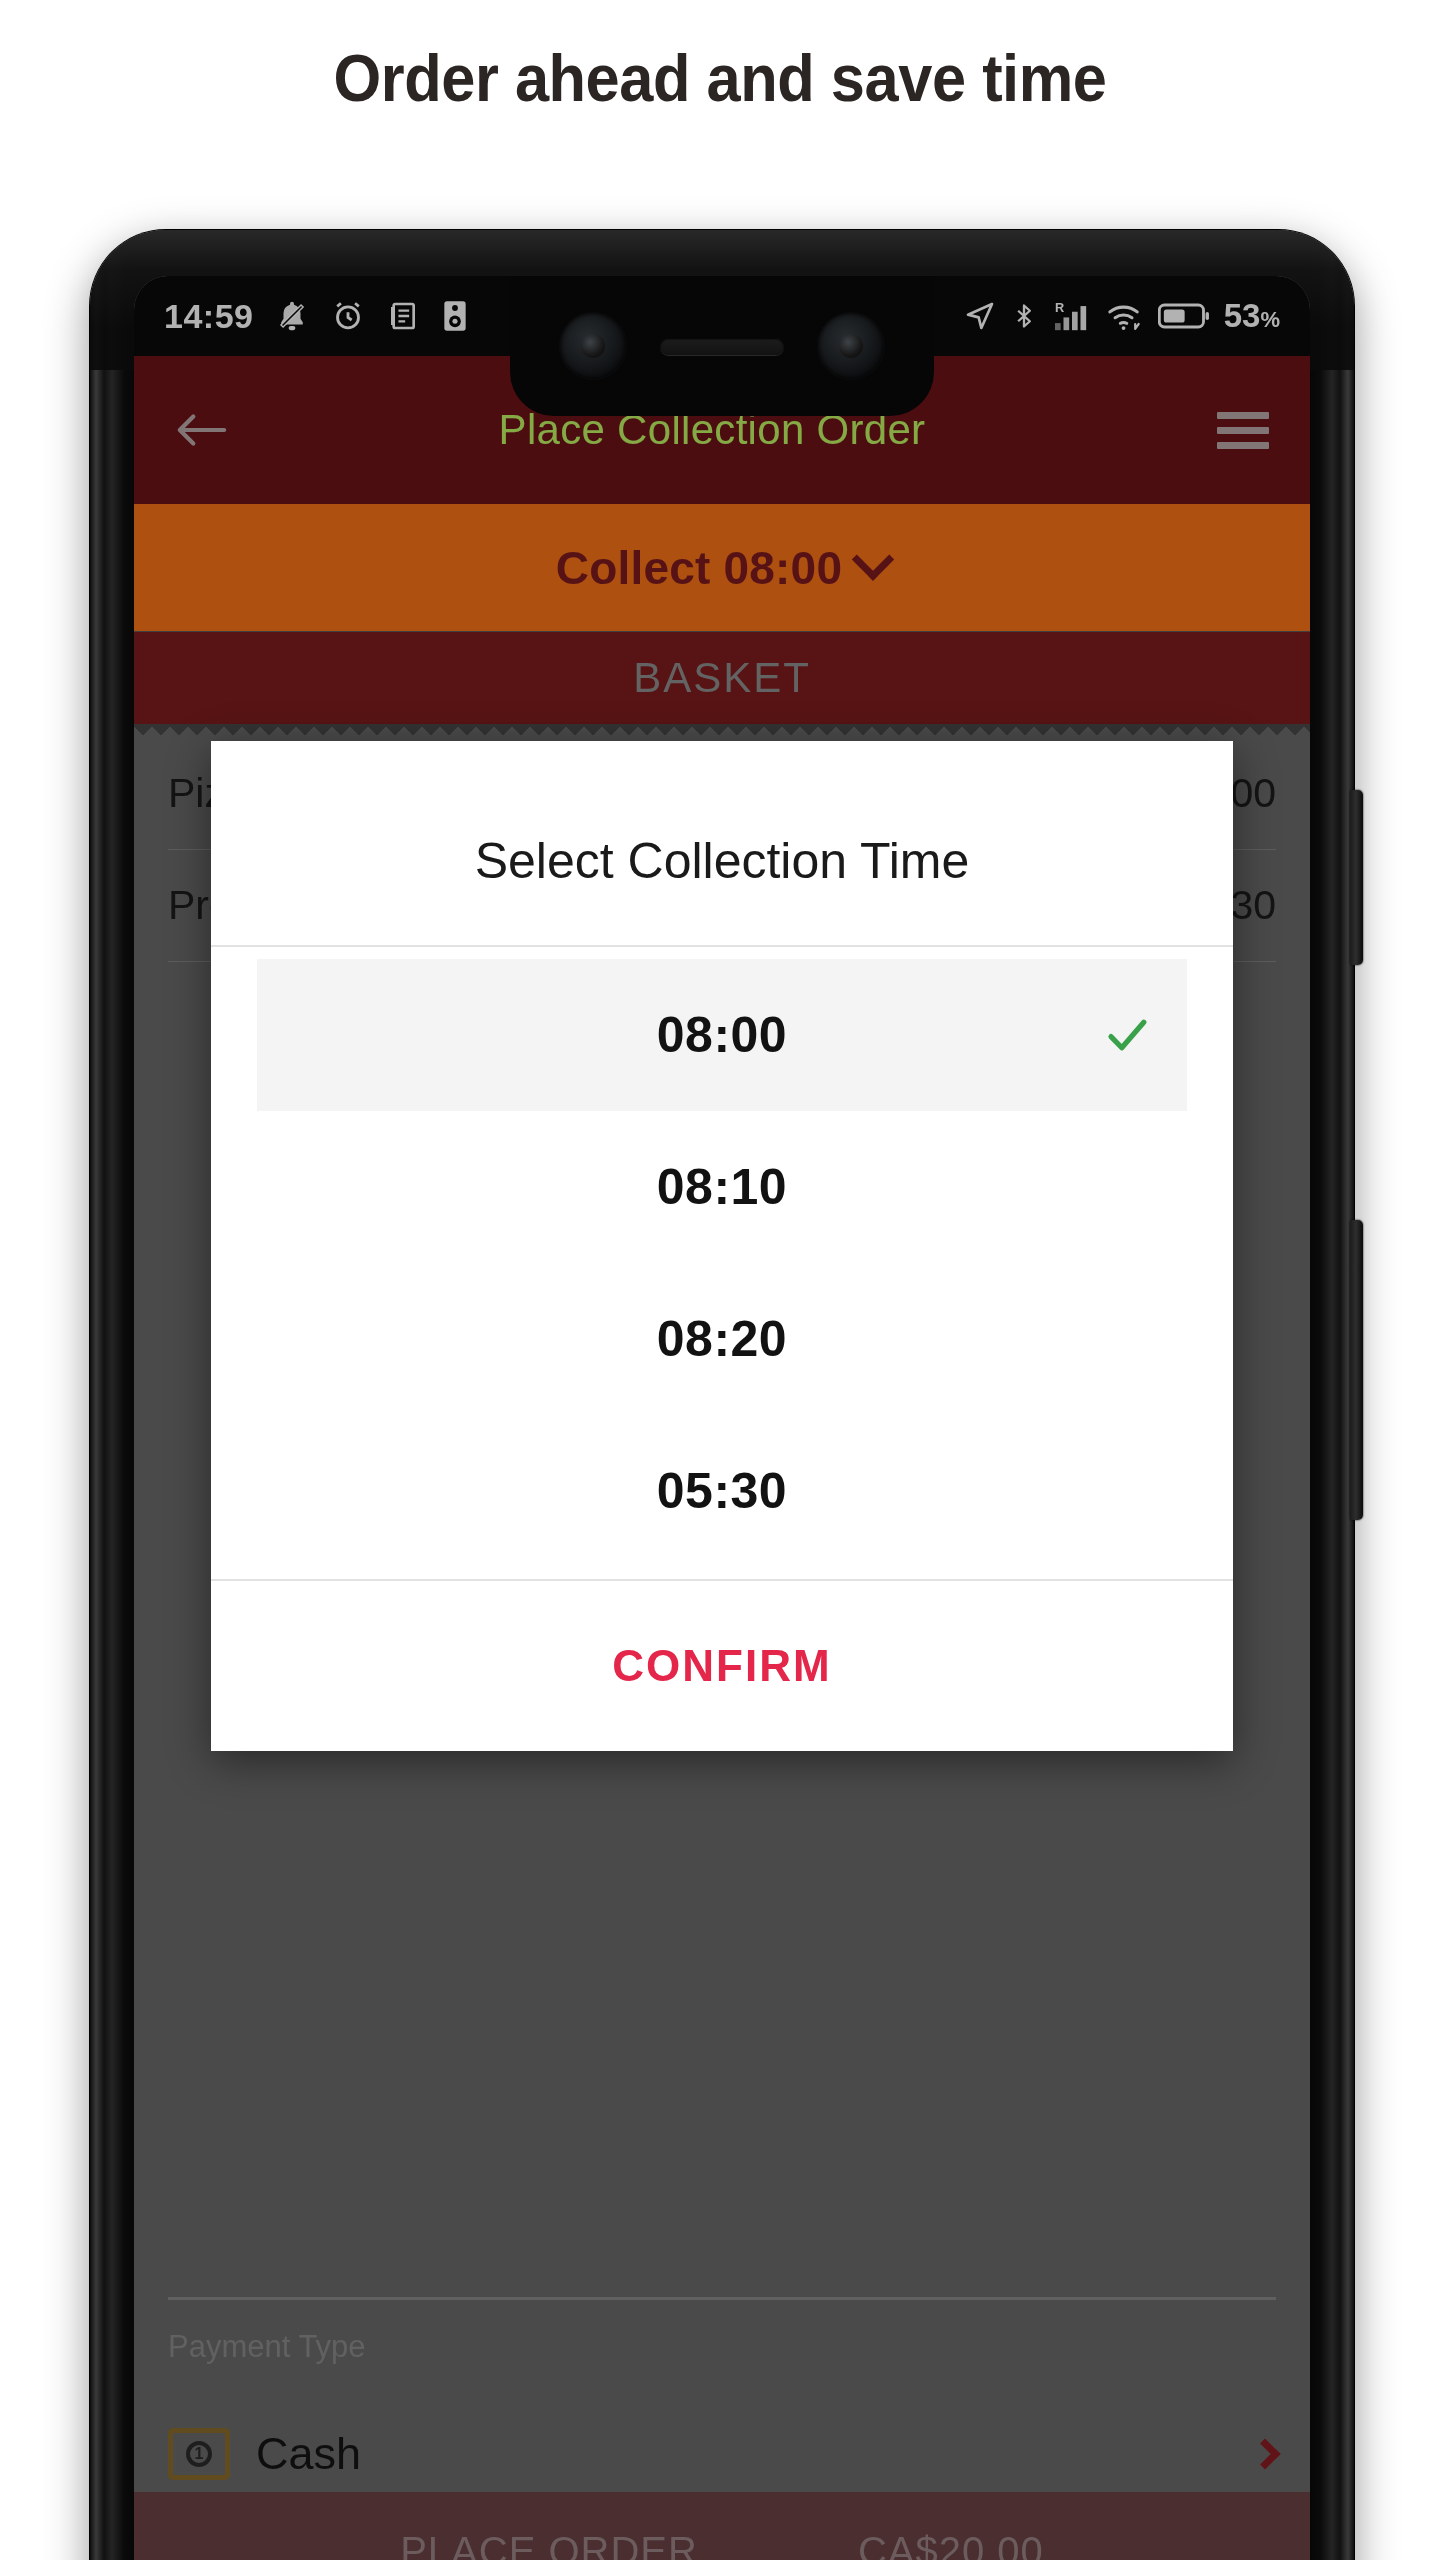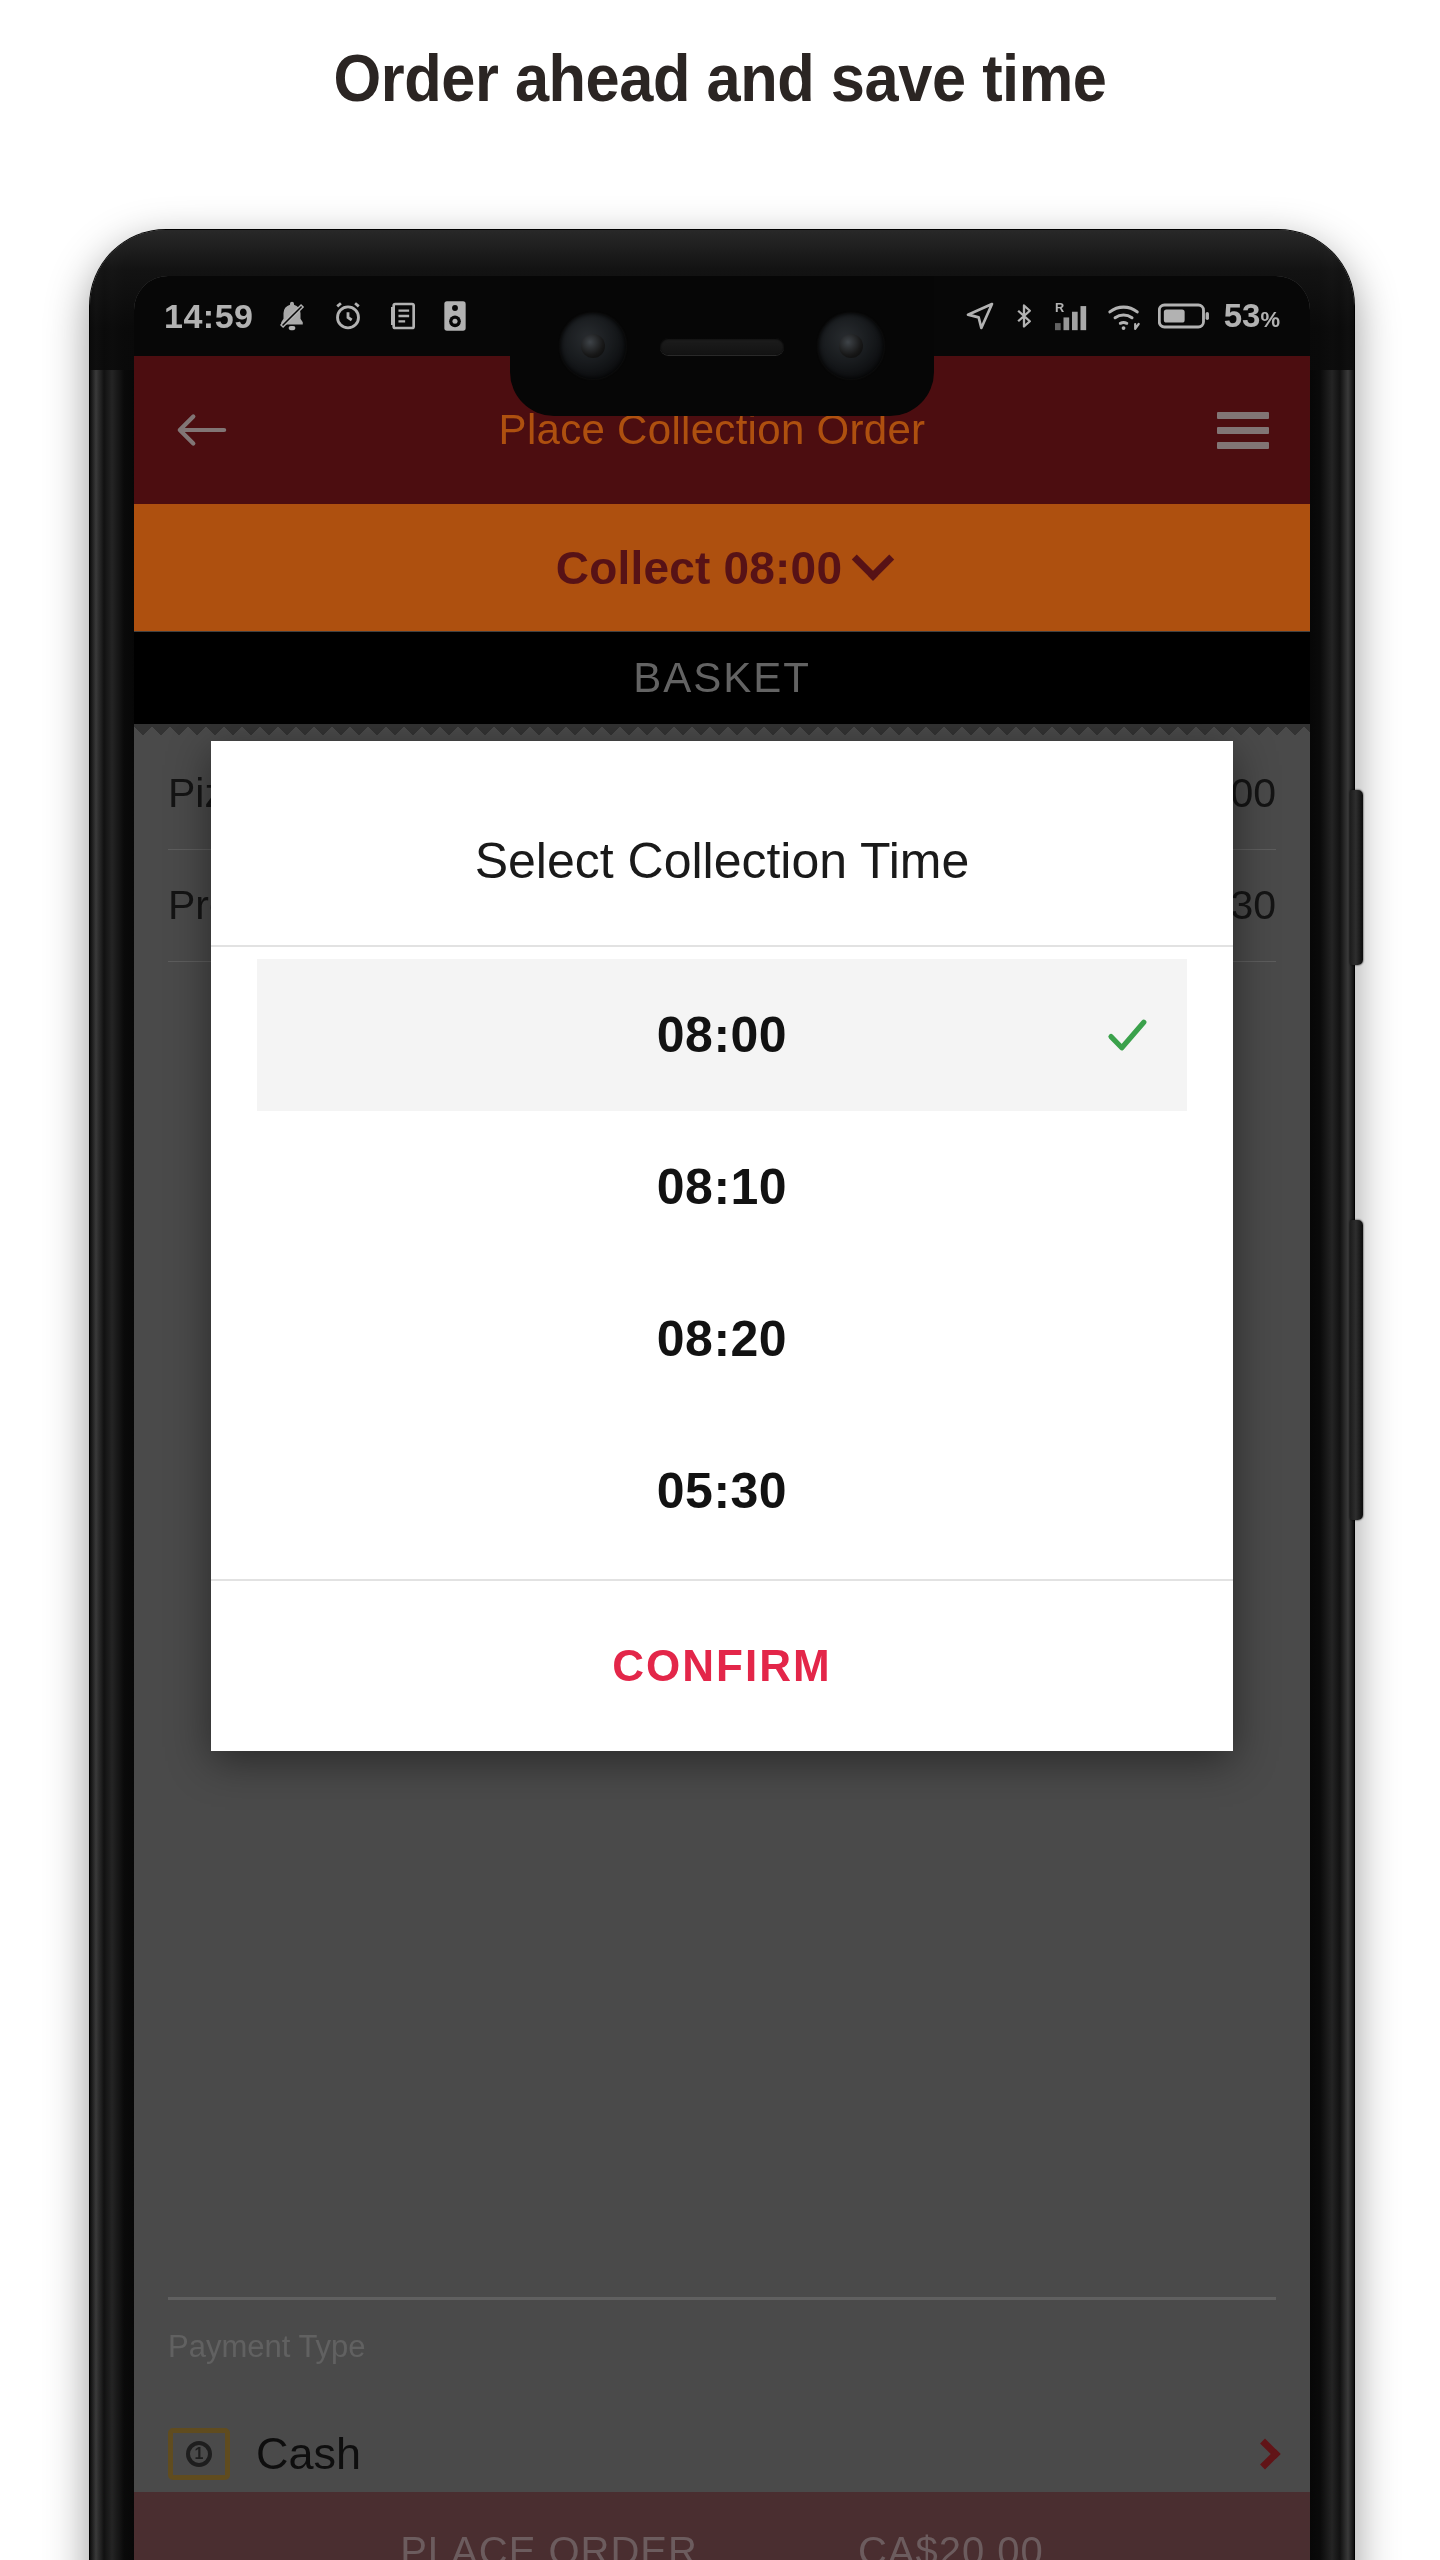--- a/index.html
+++ b/index.html
@@ -120,21 +120,21 @@
     height:148px;
     background:#6d1418;
     display:flex; align-items:center;
     padding:0 34px;
     z-index:5;
   }
   .appbar-title{
     flex:1;
     text-align:center;
     font-size:42px;
-    color:#f97316;
+    color:#bef264;
     font-family:"Liberation Sans Narrow","Liberation Sans",sans-serif;
     letter-spacing:0.3px;
     margin-left:-20px;
   }
   .icon-btn{ width:66px; height:66px; display:flex; align-items:center; justify-content:center; }
   .hamburger{ width:52px; }
   .hamburger span{
     display:block; height:7px; background:#b9a8a8;
     border-radius:1px; margin:8px 0;
   }
@@ -156,21 +156,21 @@
   .chev-down{
     width:30px; height:30px;
     border-right:7px solid #7d1b20;
     border-bottom:7px solid #7d1b20;
     transform:rotate(45deg) translate(-6px,-6px);
   }
 
   
   .basket-head{
     height:92px;
-    background:#000000;
+    background:#7f1d1d;
     display:flex; align-items:center; justify-content:center;
     font-size:42px; letter-spacing:2px;
     color:#8f8f8f;
     font-family:"Liberation Sans Narrow","Liberation Sans",sans-serif;
   }
   .zigzag{
     height:14px;
     background:
       linear-gradient(-45deg, #6b6b6b 8px, transparent 0) 0 0 / 18px 14px repeat-x,
       linear-gradient(45deg,  #6b6b6b 8px, transparent 0) 0 0 / 18px 14px repeat-x,

